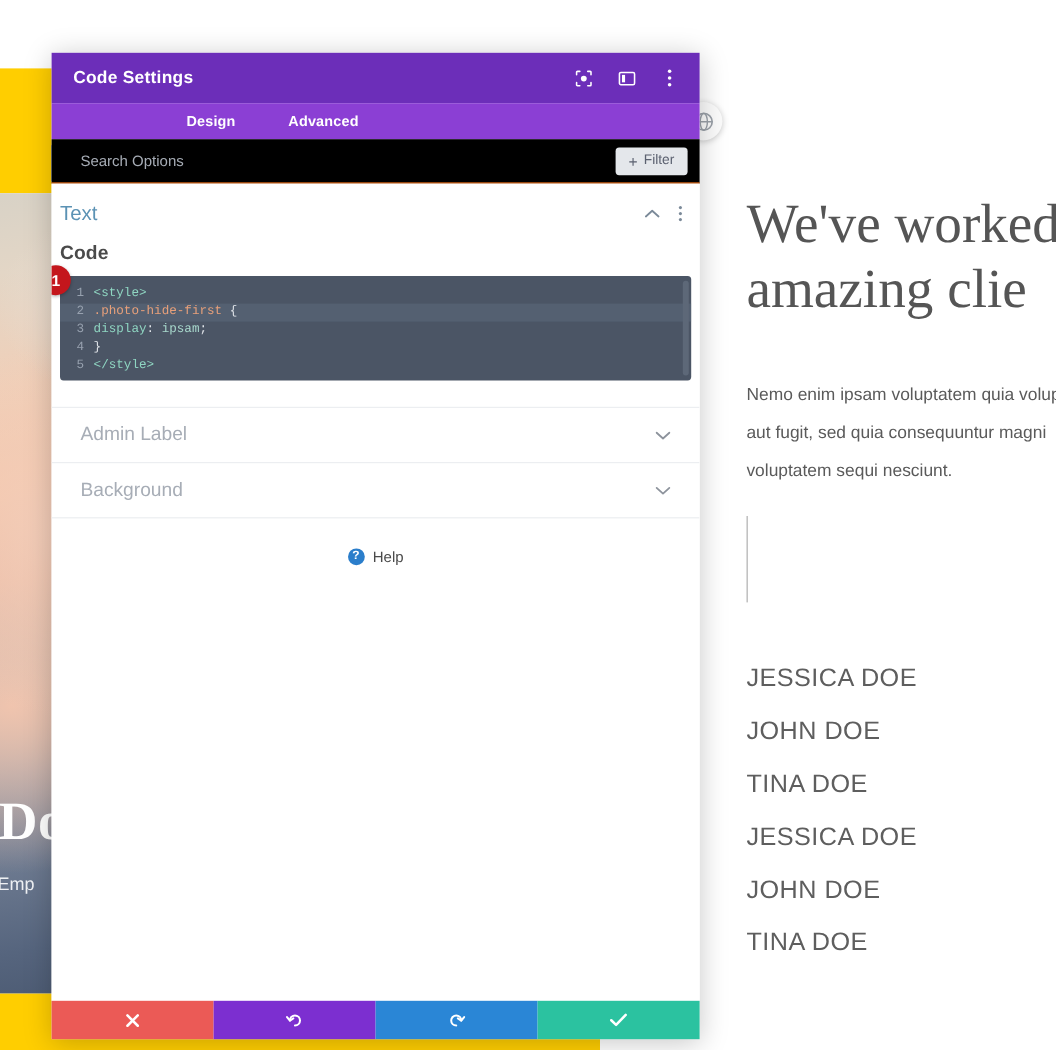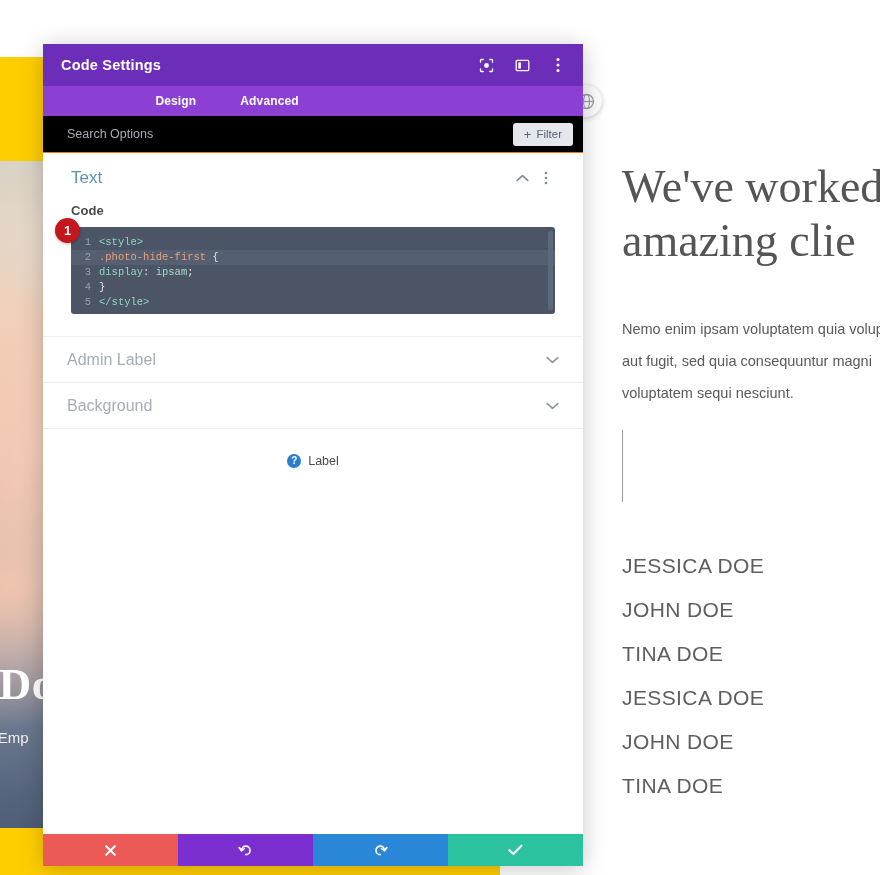--- a/index.html
+++ b/index.html
@@ -226,40 +226,40 @@
   .filter-plus { font-size: 13px; line-height: 1; }
 
   
   .modal-body {
     flex: 1;
     overflow: hidden;
     background: #ffffff;
   }
 
   
-  .section-open { padding: 0 28px; }
+  .section-open { padding: 0 7px; }
   .section-open-head {
     display: flex;
     align-items: center;
     height: 50px;
   }
   .section-open-title {
     flex: 1;
     font-size: 17px;
     color: #5b92b4;
     font-weight: 400;
   }
   .sec-ctl {
     width: 18px; height: 18px;
     display: flex; align-items: center; justify-content: center;
     cursor: pointer;
     margin-left: 6px;
   }
   .field-label {
-    font-size: 13px;
+    font-size: 16px;
     font-weight: 700;
     color: #4a4a4a;
     margin-bottom: 9px;
     letter-spacing: 0.1px;
   }
 
   
   .code-wrap { position: relative; margin-bottom: 22px; }
   .code-editor {
     background: #4b5565;
@@ -529,21 +529,21 @@
         <div class="section-closed-title">Background</div>
         <div class="chev-down">
           <svg width="13" height="9" viewBox="0 0 13 9">
             <polyline points="1.2,2.6 6.5,7.4 11.8,2.6" fill="none" stroke="#8d939c" stroke-width="1.5" stroke-linecap="round" stroke-linejoin="round"></polyline>
           </svg>
         </div>
       </div>
 
       <div class="help-row">
         <span class="help-icon">?</span>
-        <span class="help-text">Label</span>
+        <span class="help-text">Help</span>
       </div>
     </div>
 
     <div class="modal-footer">
       <div class="fbtn fbtn-cancel">
         <span>
           <svg width="13" height="13" viewBox="0 0 13 13">
             <path d="M2.2 2.2 L10.8 10.8 M10.8 2.2 L2.2 10.8" stroke="#ffffff" stroke-width="2.1" stroke-linecap="round"></path>
           </svg>
         </span>

